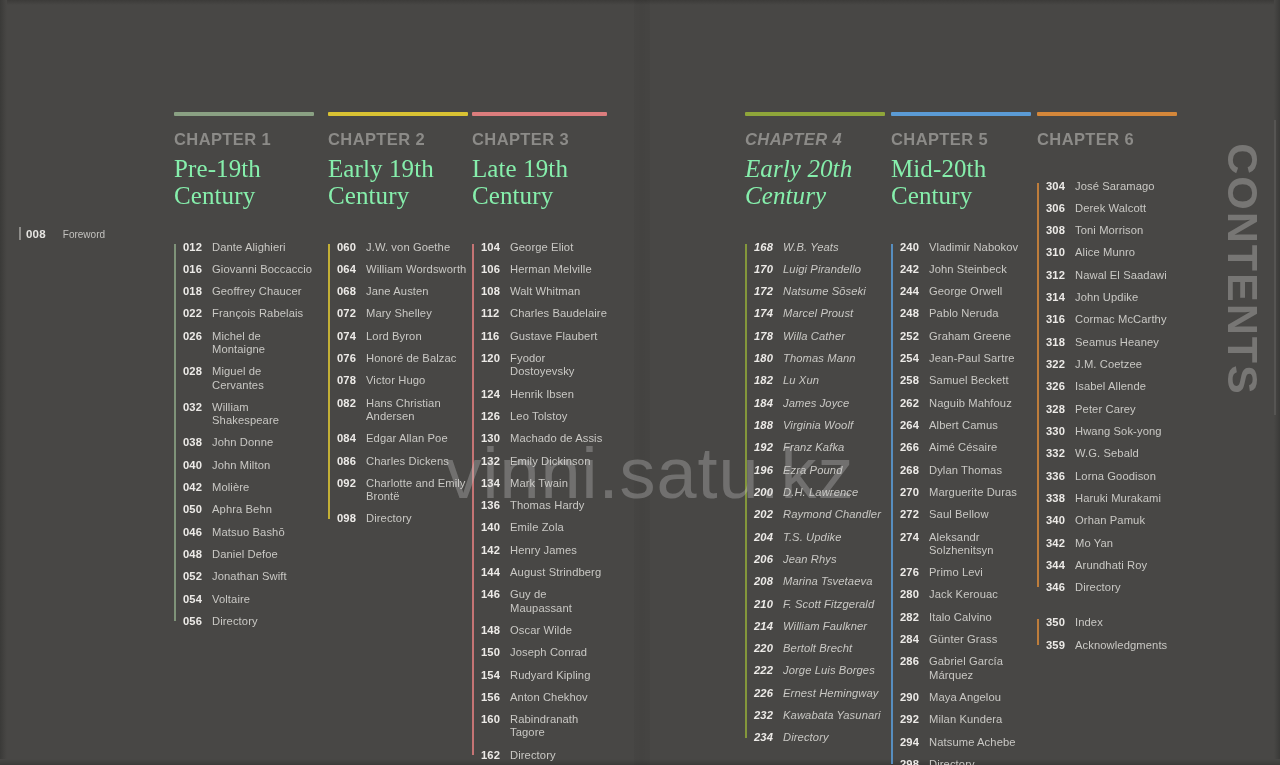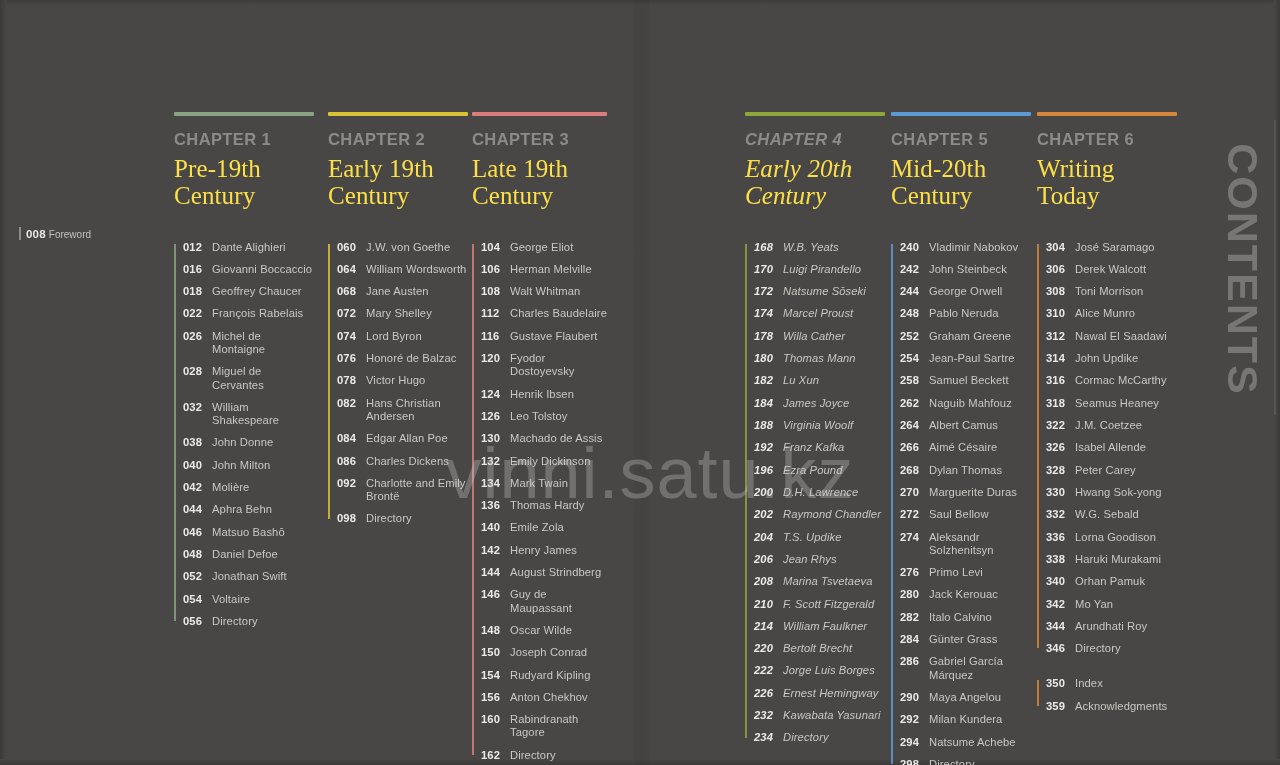--- a/index.html
+++ b/index.html
@@ -75,21 +75,21 @@
     background: #565553;
   }
 
   
   .foreword {
     position: absolute;
     left: 26px;
     top: 228px;
     display: flex;
     align-items: baseline;
-    gap: 3px;
+    gap: 17px;
     font-size: 11px;
   }
   .foreword .bar {
     position: absolute;
     left: -7px;
     top: -1px;
     width: 2px;
     height: 13px;
     background: #8e8d8a;
   }
@@ -121,21 +121,21 @@
     font-size: 16.5px;
     letter-spacing: 0.4px;
     color: #8c8b88;
     line-height: 1;
   }
   .title {
     margin-top: 7px;
     font-family: "Liberation Serif", serif;
     font-size: 25px;
     line-height: 1.08;
-    color: #fde047;
+    color: #86efac;
     letter-spacing: 0.1px;
     white-space: pre-line;
   }
 
   .entries {
     position: relative;
     margin-top: 32px;
     padding-left: 9px;
   }
   .entries::before {
@@ -252,21 +252,21 @@
           </div>
           <div class="entry">
             <span class="num">040</span>
             <span class="name">John Milton</span>
           </div>
           <div class="entry">
             <span class="num">042</span>
             <span class="name">Molière</span>
           </div>
           <div class="entry">
-            <span class="num">044</span>
+            <span class="num">050</span>
             <span class="name">Aphra Behn</span>
           </div>
           <div class="entry">
             <span class="num">046</span>
             <span class="name">Matsuo Bashō</span>
           </div>
           <div class="entry">
             <span class="num">048</span>
             <span class="name">Daniel Defoe</span>
           </div>
@@ -632,22 +632,20 @@
           </div>
           <div class="entry">
             <span class="num">298</span>
             <span class="name">Directory</span>
           </div>
         </div>
       </div>
       <div class="col" style="left: 1037px; width: 140px; --accent: #d4873a;">
         <div class="rule" style="background: rgb(212, 135, 58);"></div>
         <div class="kicker">CHAPTER 6</div>
-        <div class="title">Writing
-Today</div>
         <div class="entries" style="--accent: #d4873a;">
           <div class="entry">
             <span class="num">304</span>
             <span class="name">José Saramago</span>
           </div>
           <div class="entry">
             <span class="num">306</span>
             <span class="name">Derek Walcott</span>
           </div>
           <div class="entry">

